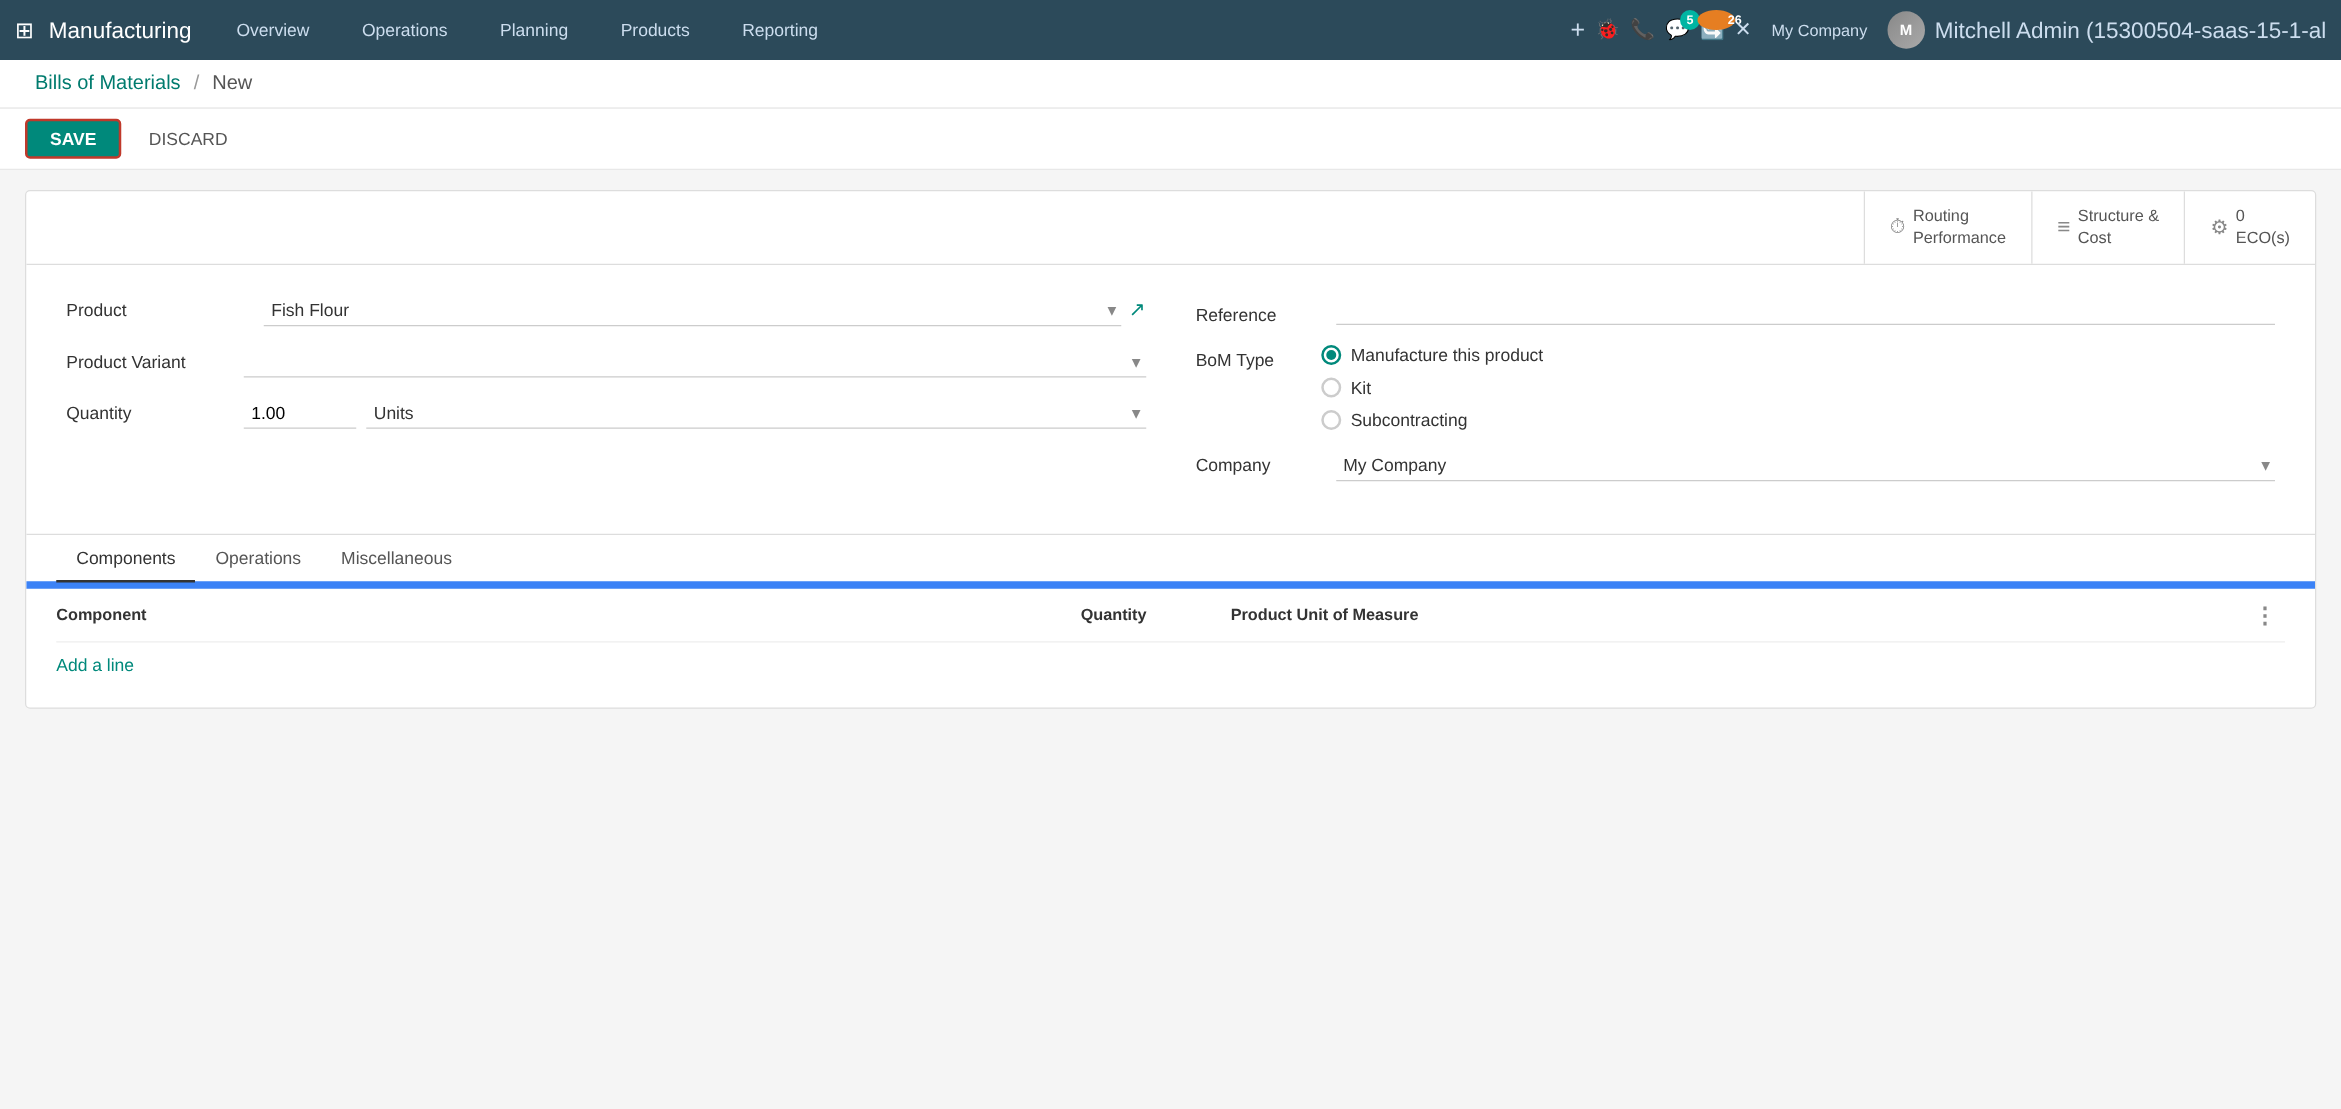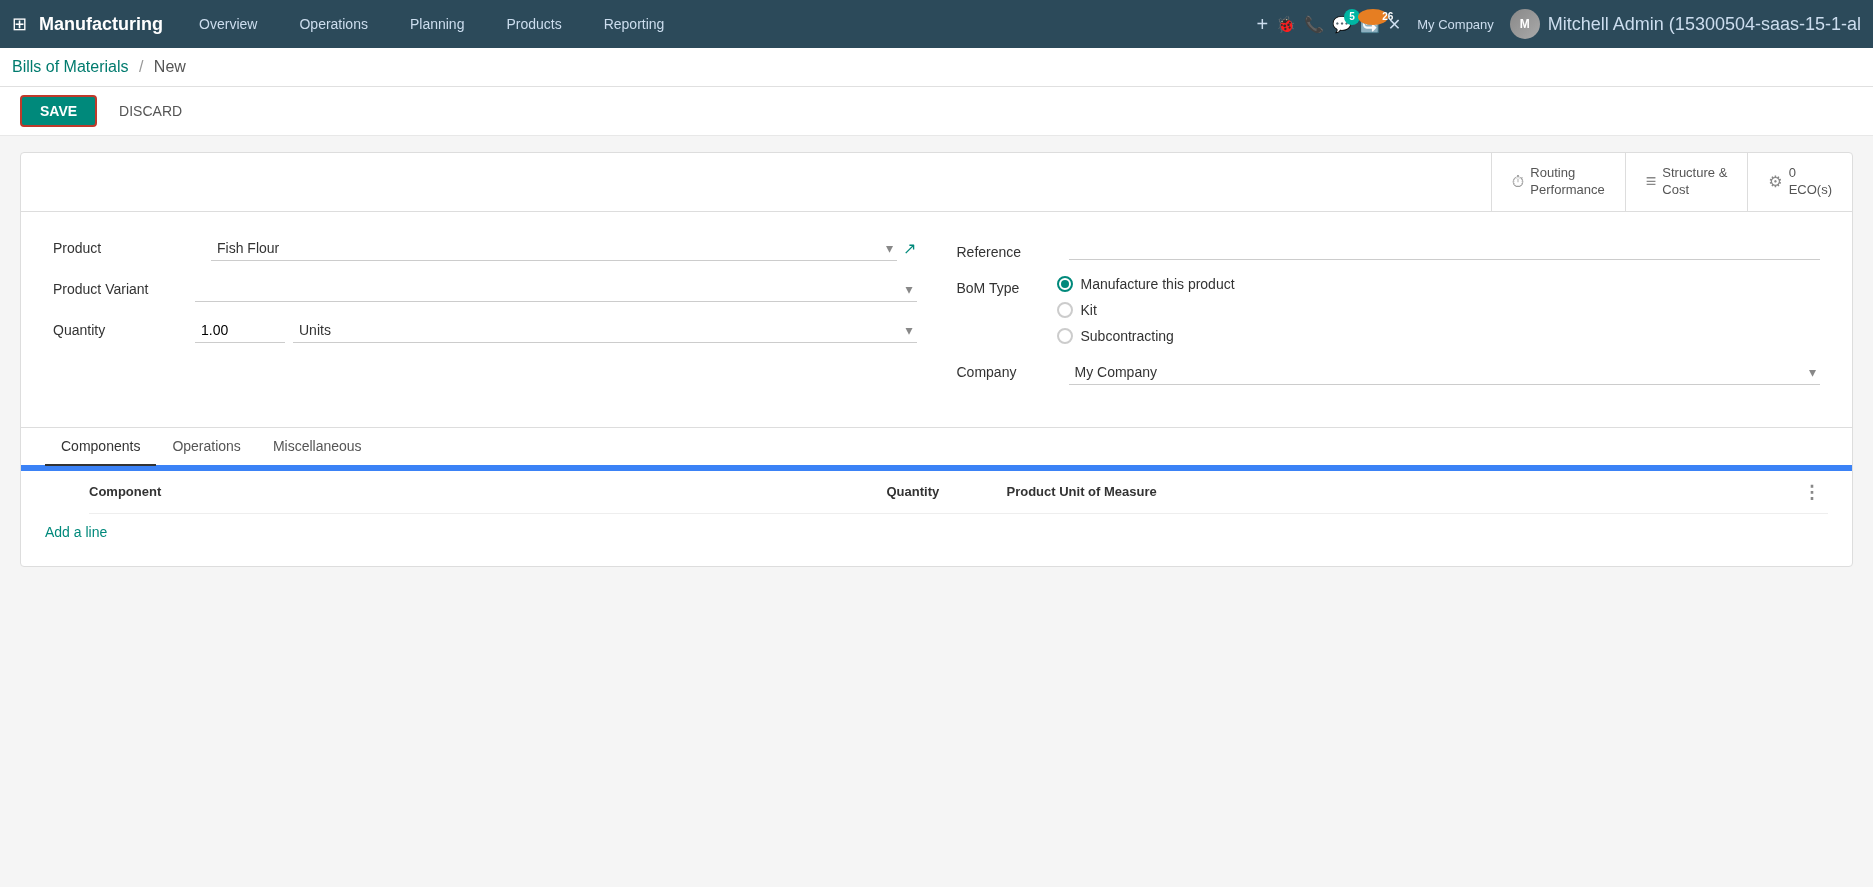--- a/index.html
+++ b/index.html
@@ -9,40 +9,40 @@
     .topnav {
       background: #2c4a5a;
       color: #fff;
       display: flex;
       align-items: center;
       height: 48px;
       padding: 0 12px;
       gap: 4px;
     }
     .topnav-grid-icon { color: #fff; font-size: 18px; margin-right: 8px; cursor: pointer; }
-    .topnav-brand { font-size: 18px; font-weight: 700; color: #fff; margin-right: 20px; white-space: nowrap; }
+    .topnav-brand { font-size: 18px; font-weight: 400; color: #fff; margin-right: 20px; white-space: nowrap; }
     .topnav-menu { display: flex; align-items: flex-start; gap: 18px; flex: 1; }
     .topnav-menu-item {
       color: #cde; padding: 6px 12px; cursor: pointer; border-radius: 4px; white-space: nowrap; font-size: 14px;
     }
     .topnav-actions { display: flex; align-items: center; gap: 8px; margin-left: auto; }
     .topnav-icon { color: #cde; font-size: 16px; cursor: pointer; position: relative; }
     .badge {
       position: absolute; top: -6px; right: -8px;
       background: #00b5a3; color: #fff; border-radius: 50%;
       font-size: 10px; width: 16px; height: 16px;
       display: flex; align-items: center; justify-content: center; font-weight: bold;
     }
     .badge-orange { background: #e67e22; padding-left: 30px; }
     .topnav-company { color: #cde; font-size: 13px; margin: 0 8px; }
     .topnav-avatar { width: 30px; height: 30px; border-radius: 50%; background: #888; overflow: hidden; }
     .topnav-user { color: #cde; font-size: 18px; white-space: nowrap; }
 
     
-    .breadcrumb-bar { padding: 10px 12px; background: #fff; border-bottom: 1px solid #e0e0e0; }
+    .breadcrumb-bar { padding: 10px 28px; background: #fff; border-bottom: 1px solid #e0e0e0; }
     .breadcrumb { font-size: 16px; color: #555; }
     .breadcrumb a { color: #007b6e; text-decoration: none; font-weight: 500; }
     .breadcrumb .sep { color: #999; margin: 0 6px; }
     .breadcrumb .current { color: #555; }
 
     
     .action-bar { padding: 8px 20px; background: #fff; display: flex; align-items: center; gap: 8px; border-bottom: 1px solid #e8e8e8; }
     .btn-save {
       background: #00897b; color: #fff; border: 2px solid #c0392b;
       padding: 6px 18px; border-radius: 4px; cursor: pointer; font-weight: 600; font-size: 14px;
@@ -124,21 +124,21 @@
     
     .bottom-tabs { border-top: 1px solid #ddd; }
     .tab-nav { display: flex; border-bottom: 6px solid #3b82f6; padding: 0 24px; }
     .tab-item {
       padding: 10px 16px; cursor: pointer; font-size: 14px; color: #555;
       border-bottom: 2px solid transparent; margin-bottom: -1px;
     }
     .tab-item.active { color: #333; border-bottom-color: #333; font-weight: 500; }
 
     .tab-content { padding: 0 24px 16px; }
-    .table-header { display: flex; align-items: center; padding: 10px 0; border-bottom: 1px solid #eee; font-weight: 600; font-size: 13px; color: #333; margin-left: 44px; }
+    .table-header { display: flex; align-items: center; padding: 10px 0; border-bottom: 1px solid #eee; font-weight: 600; font-size: 13px; color: #333; }
     .col-component { flex: 1; padding-right: 8px; }
     .col-quantity { width: 120px; text-align: left; }
     .col-uom { flex: 1; }
     .col-actions { width: 32px; display: flex; justify-content: center; color: #888; }
     .add-line { padding: 10px 0; }
     .add-line a { color: #00897b; font-size: 14px; cursor: pointer; text-decoration: none; }
 
     
     .dots-icon { font-size: 18px; color: #888; cursor: pointer; }
   </style>

